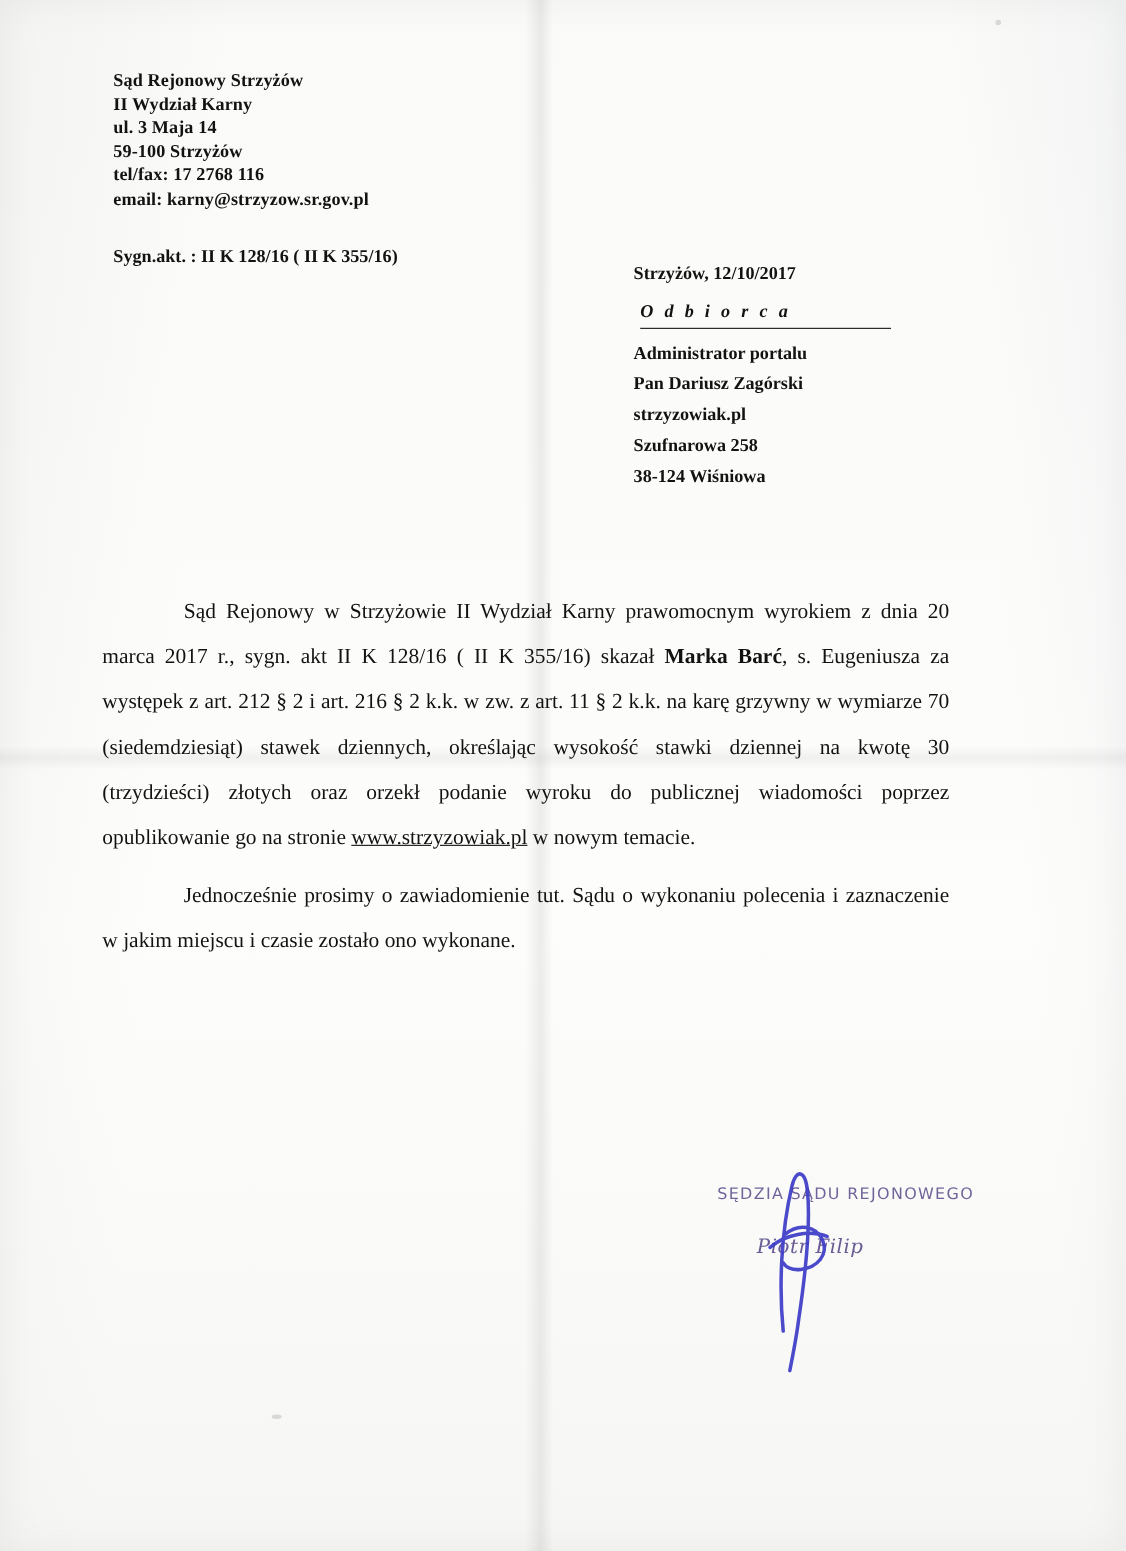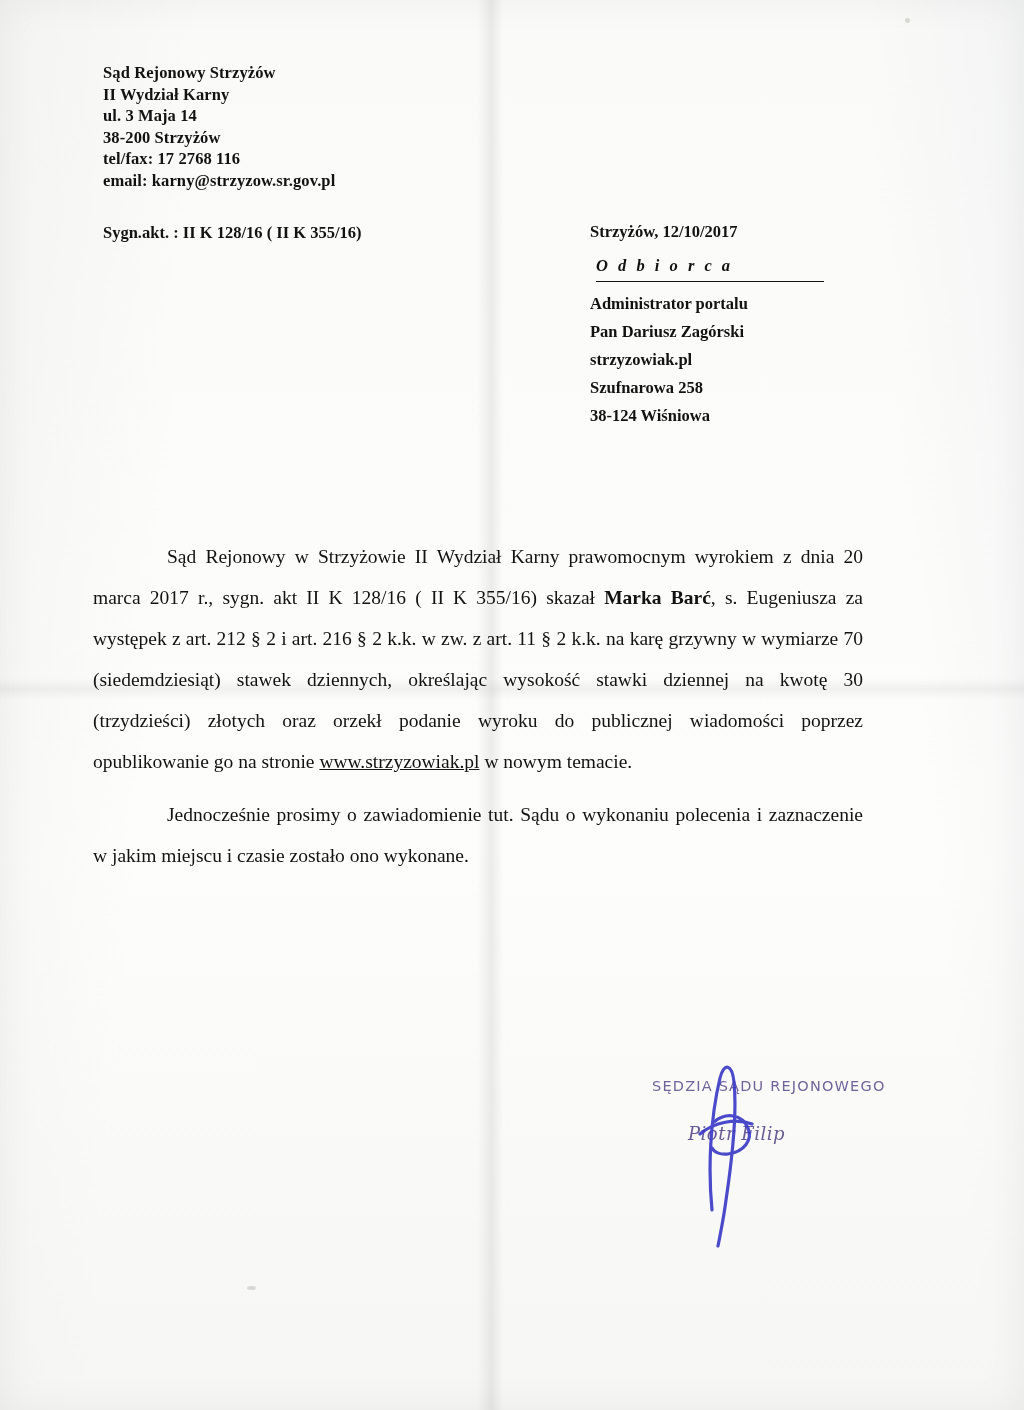--- a/index.html
+++ b/index.html
@@ -71,25 +71,24 @@
     position: absolute;
     left: 103px;
     top: 223px;
     font-weight: bold;
     font-size: 16.5px;
   }
 
   .recipient {
     position: absolute;
     left: 576px;
-    top: 218px;
+    top: 235px;
     font-weight: bold;
     font-size: 16.5px;
     line-height: 28px;
-    margin-left: 14px;
   }
   .recipient .place-date { margin-bottom: 6px; }
   .recipient .odbiorca {
     font-style: italic;
     letter-spacing: 3px;
     text-align: left;
     width: 228px;
     margin-left: 6px;
     border-bottom: 1.5px solid #151515;
     padding-bottom: 1px;
@@ -167,21 +166,21 @@
   <div class="scan-tint"></div>
   <div class="fold fold-v"></div>
   <div class="fold-h"></div>
 
   <div class="content">
 
     <div class="sender">
       <div>Sąd Rejonowy Strzyżów</div>
       <div>II Wydział Karny</div>
       <div>ul. 3 Maja 14</div>
-      <div>38-200 Strzyżów</div>
+      <div>59-100 Strzyżów</div>
       <div>tel/fax: 17 2768 116</div>
       <div>email: karny@strzyzow.sr.gov.pl</div>
     </div>
 
     <div class="case-no">Sygn.akt. : II K 128/16 ( II K 355/16)</div>
 
     <div class="recipient">
       <div class="place-date">Strzyżów, 12/10/2017</div>
       <div class="odbiorca">O d b i o r c a</div>
       <span class="line">Administrator portalu</span>

